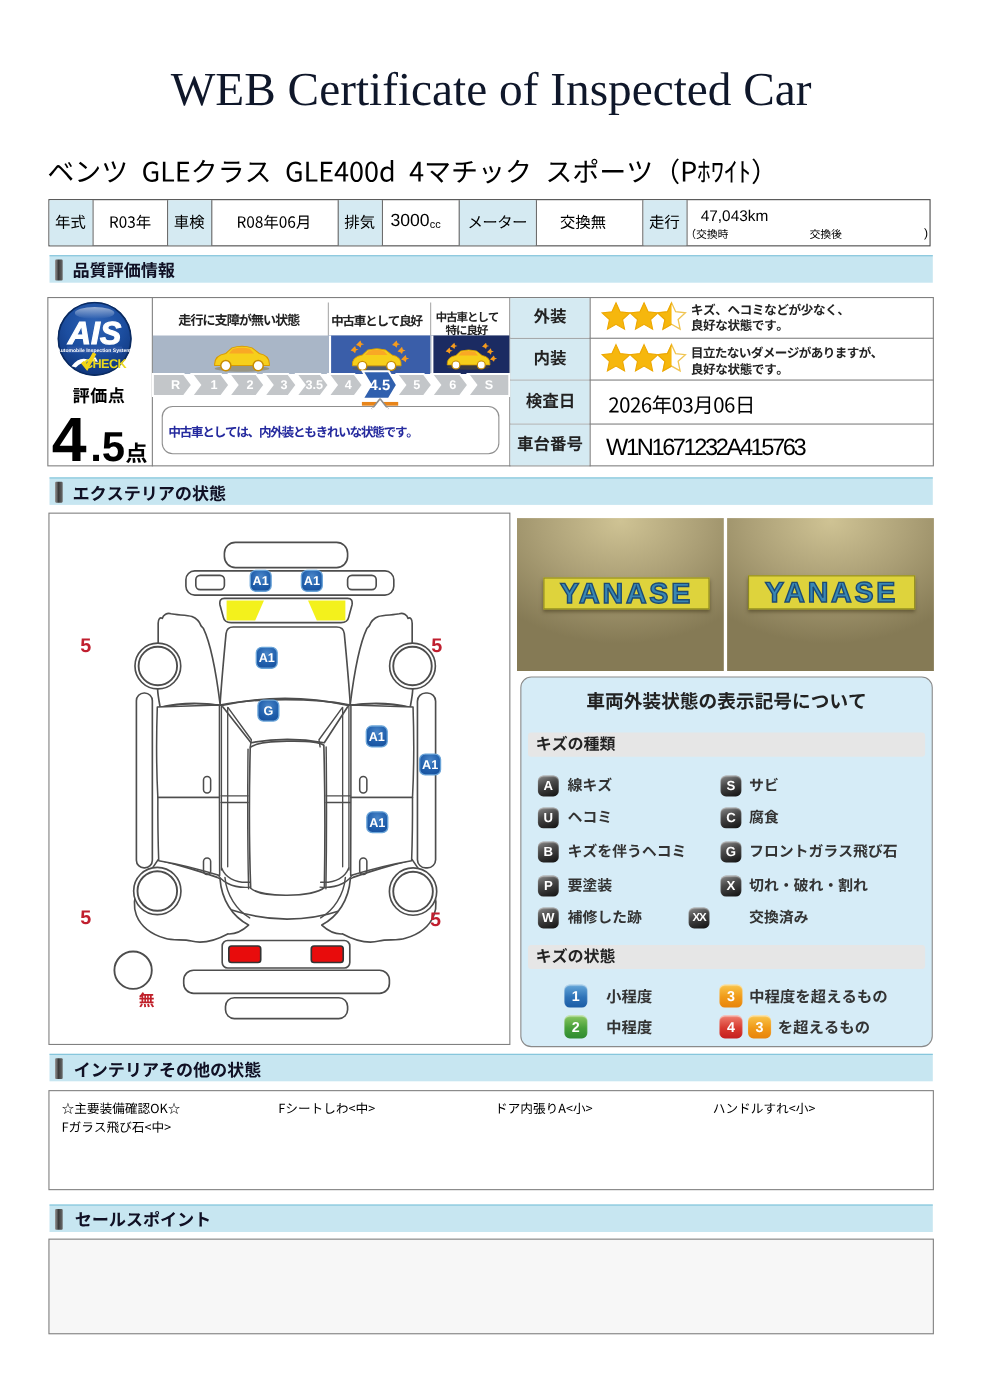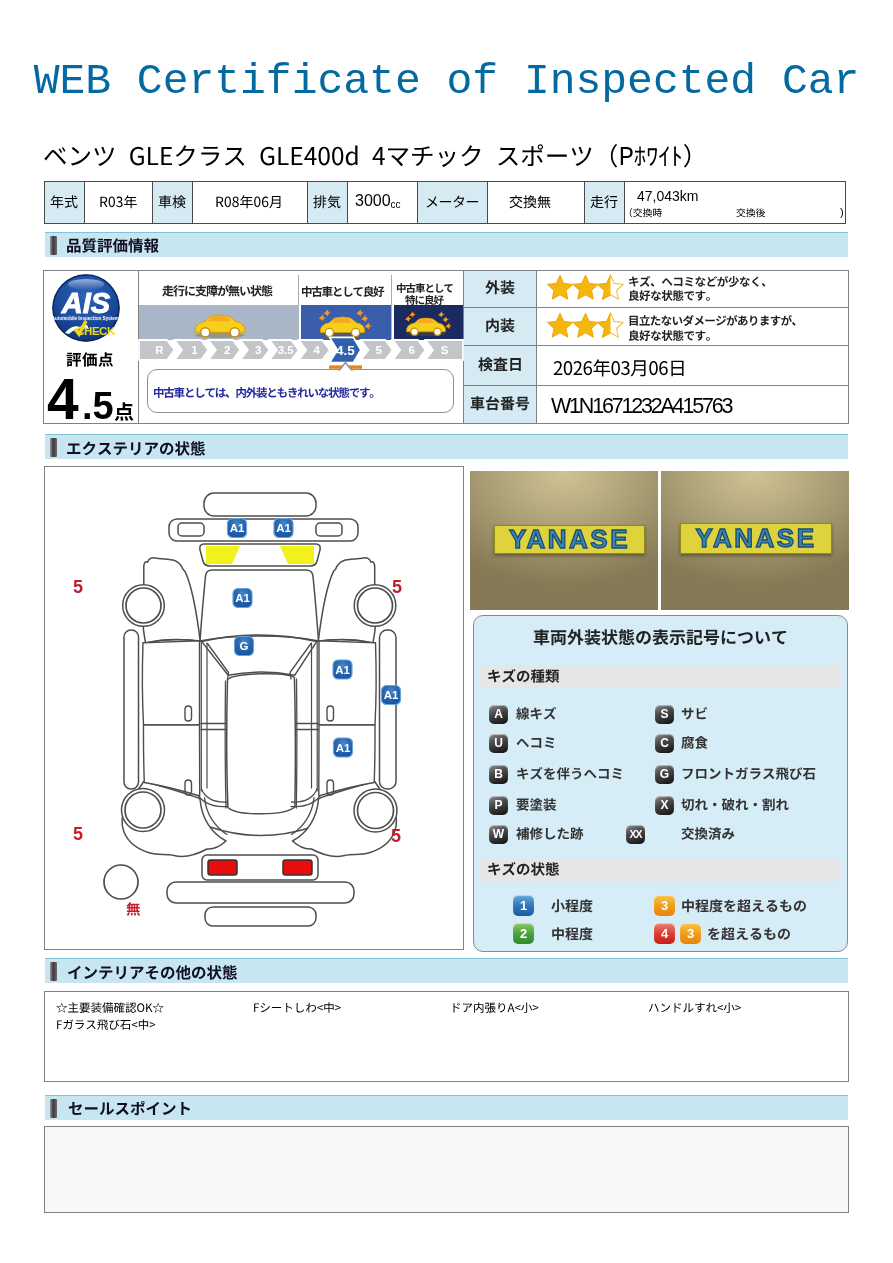--- a/index.html
+++ b/index.html
@@ -205,21 +205,21 @@
       <path id="gR30ac" d="M753 784 700 761C727 723 761 663 781 623L835 647C814 687 778 748 753 784ZM863 824 810 801C838 764 871 707 893 664L946 688C928 725 889 787 863 824ZM835 568 779 596C762 593 742 591 715 591H477C479 624 481 658 482 694C483 718 485 753 488 775H394C398 752 401 715 401 692C401 657 399 623 397 591H221C183 591 142 593 107 596V512C142 516 183 516 222 516H390C363 310 291 185 192 95C162 66 121 38 89 21L162 -38C329 77 433 228 469 516H749C749 409 736 163 698 86C687 62 669 54 640 54C598 54 545 58 491 65L501 -18C553 -22 611 -25 662 -25C717 -25 749 -7 769 36C814 132 826 423 830 519C830 532 832 551 835 568Z"></path>
       <path id="gR98db" d="M866 814C847 781 810 731 783 700L829 673C858 700 896 741 930 780ZM871 364C850 332 811 281 782 251L828 224C859 251 898 292 935 331ZM303 684C241 630 131 583 34 554C48 540 70 510 79 495C116 509 155 526 194 545V413H48V345H193C188 218 159 80 33 -31C51 -42 78 -65 90 -81C229 43 259 200 264 345H430V-70H502V345H657C669 124 704 -61 877 -80C931 -90 957 -53 968 49C954 57 935 75 921 91C916 25 907 -14 893 -12C806 -5 763 77 743 192C803 161 868 120 904 89L948 138C905 172 822 219 756 249L737 230C729 286 726 349 725 413H502V688H430V413H265V584C304 607 339 632 367 658ZM107 789V721H650C670 549 717 403 872 385C921 377 947 408 959 490C944 499 926 515 912 530C908 478 900 450 887 452C799 458 754 539 731 645C790 615 859 572 893 540L938 589C898 622 817 668 755 697L726 669C720 707 715 748 713 789Z"></path>
       <path id="gR3073" d="M802 780 752 763C774 725 800 665 819 620L871 640C854 681 822 743 802 780ZM904 819 855 800C878 763 905 705 923 660L975 679C956 721 926 782 904 819ZM90 670 96 586C116 590 133 592 152 595C188 599 271 609 321 617C233 518 136 374 136 188C136 22 250 -66 407 -66C684 -66 760 175 739 428C776 352 820 287 874 229L927 300C779 432 736 603 715 724L636 701L659 627C724 256 640 16 409 16C307 16 214 63 214 205C214 410 367 585 430 632C444 639 470 646 483 650L459 720C401 698 232 674 144 670C125 669 105 669 90 670Z"></path>
       <path id="gR77f3" d="M66 764V691H353C293 512 182 323 25 206C41 192 65 165 77 149C140 196 195 254 244 319V-80H320V-10H796V-78H876V428H317C367 512 408 602 439 691H936V764ZM320 62V356H796V62Z"></path>
       <path id="gB30bb" d="M912 573 816 647C797 637 773 630 745 624C700 613 560 585 414 557V675C414 709 418 759 423 790H274C279 759 282 708 282 675V532C183 514 95 499 48 493L72 362C114 372 193 388 282 406V133C282 15 315 -40 543 -40C650 -40 770 -30 853 -18L857 118C758 98 647 84 542 84C432 84 414 106 414 168V433L722 494C694 442 628 351 562 292L672 227C744 298 835 435 879 518C888 536 903 559 912 573Z"></path>
       <path id="gB30eb" d="M503 22 586 -47C596 -39 608 -29 630 -17C742 40 886 148 969 256L892 366C825 269 726 190 645 155C645 216 645 598 645 678C645 723 651 762 652 765H503C504 762 511 724 511 679C511 598 511 149 511 96C511 69 507 41 503 22ZM40 37 162 -44C247 32 310 130 340 243C367 344 370 554 370 673C370 714 376 759 377 764H230C236 739 239 712 239 672C239 551 238 362 210 276C182 191 128 99 40 37Z"></path>
       <path id="gB30dd" d="M775 750C775 780 800 804 830 804C860 804 884 780 884 750C884 720 860 696 830 696C800 696 775 720 775 750ZM714 750C714 686 766 634 830 634C894 634 945 686 945 750C945 814 894 866 830 866C766 866 714 814 714 750ZM341 359 228 412C187 328 107 218 40 154L148 80C203 139 295 270 341 359ZM771 415 662 356C710 295 781 174 824 88L942 152C902 225 822 351 771 415ZM86 630V497C114 500 153 501 183 501H437C437 453 437 136 436 99C435 73 425 63 399 63C375 63 331 67 288 75L300 -49C351 -55 409 -58 463 -58C534 -58 567 -22 567 36C567 120 567 419 567 501H801C828 501 867 500 899 498V629C872 625 828 622 800 622H567V702C567 727 574 775 576 789H428C432 772 437 728 437 702V622H183C151 622 116 626 86 630Z"></path>
     </defs>
   </svg>
 
-<div class="abs" style="left:0;top:57px;width:893px;text-align:center;font-family:Liberation Mono, monospace;font-size:43px;color:#0369a1;">WEB Certificate of Inspected Car</div>
+<div class="abs" style="left:0;top:57px;width:893px;text-align:center;font-family:Liberation Serif, serif;font-size:43px;color:#0f172a;">WEB Certificate of Inspected Car</div>
 
 <svg style="position:absolute;left:43.0px;top:143.5px;overflow:visible;" width="666" height="27" viewBox="0 0 666 27">
     <g fill="#000" transform="translate(0,21.07) scale(0.02450,-0.02450)">
       <use href="#gR30d9" x="0"></use>
       <use href="#gR30f3" x="1000"></use>
       <use href="#gR30c4" x="2000"></use>
       <use href="#gR0047" x="3500"></use>
       <use href="#gR004c" x="4189"></use>
       <use href="#gR0045" x="4732"></use>
       <use href="#gR30af" x="5321"></use>

